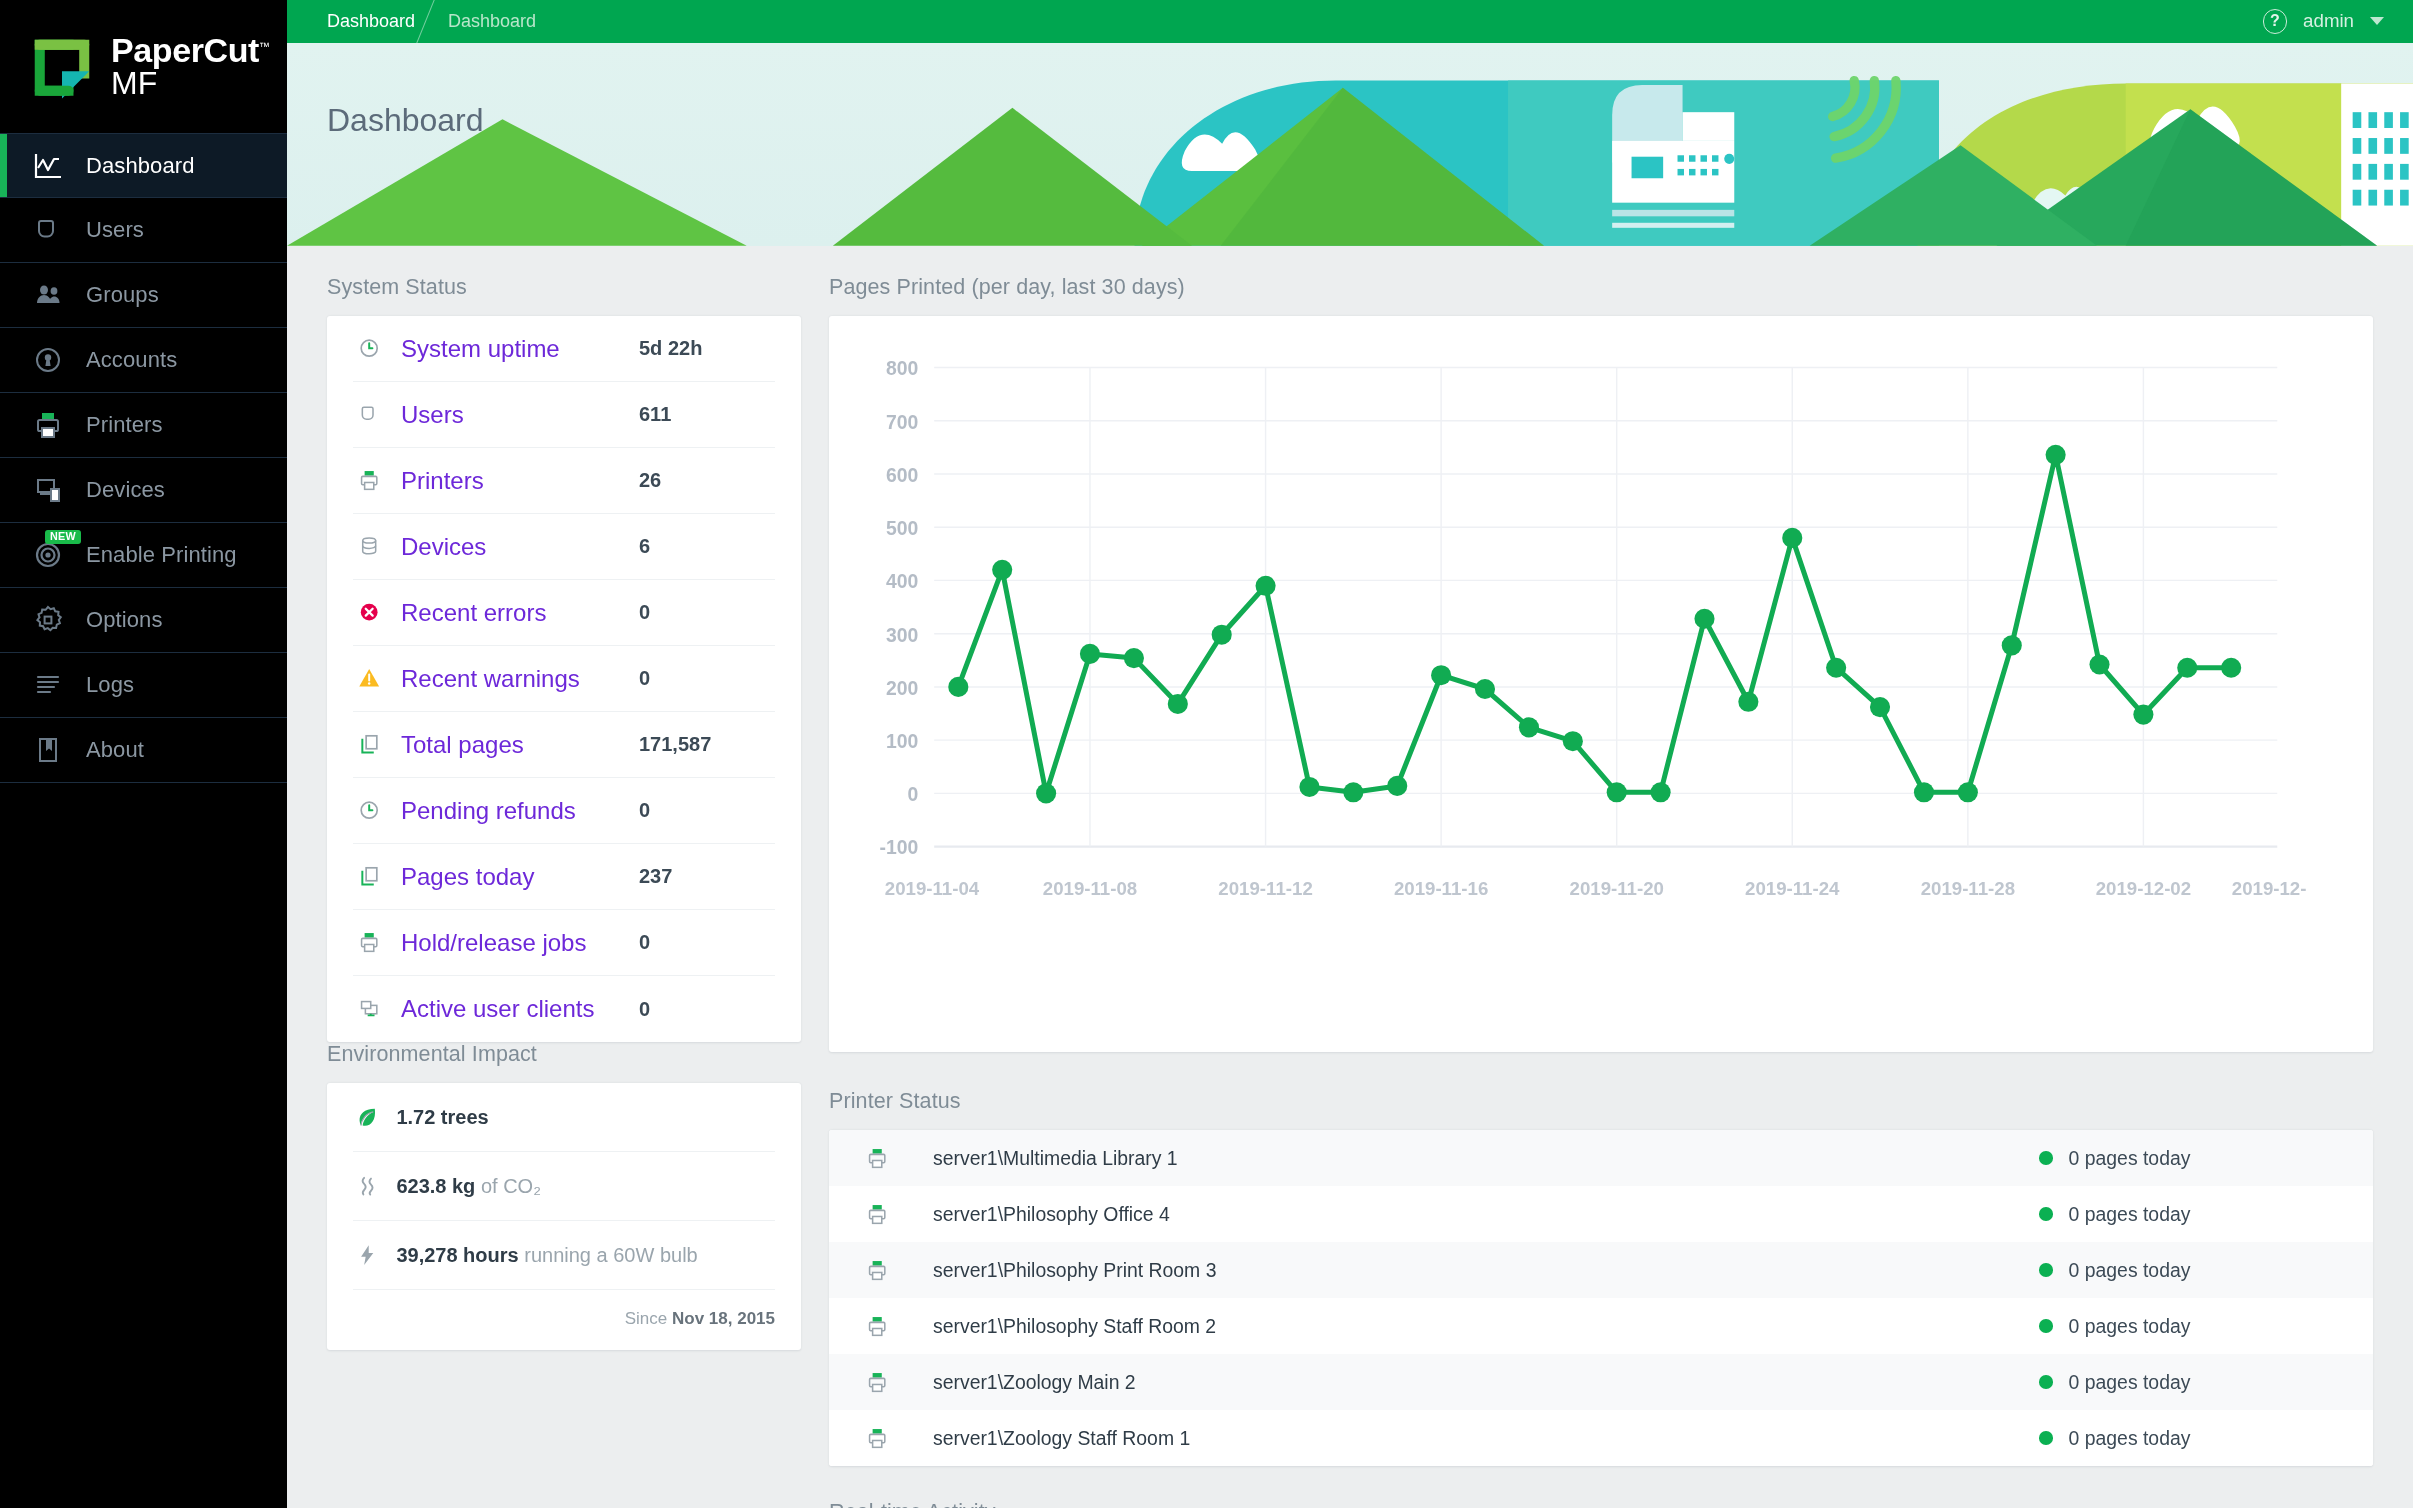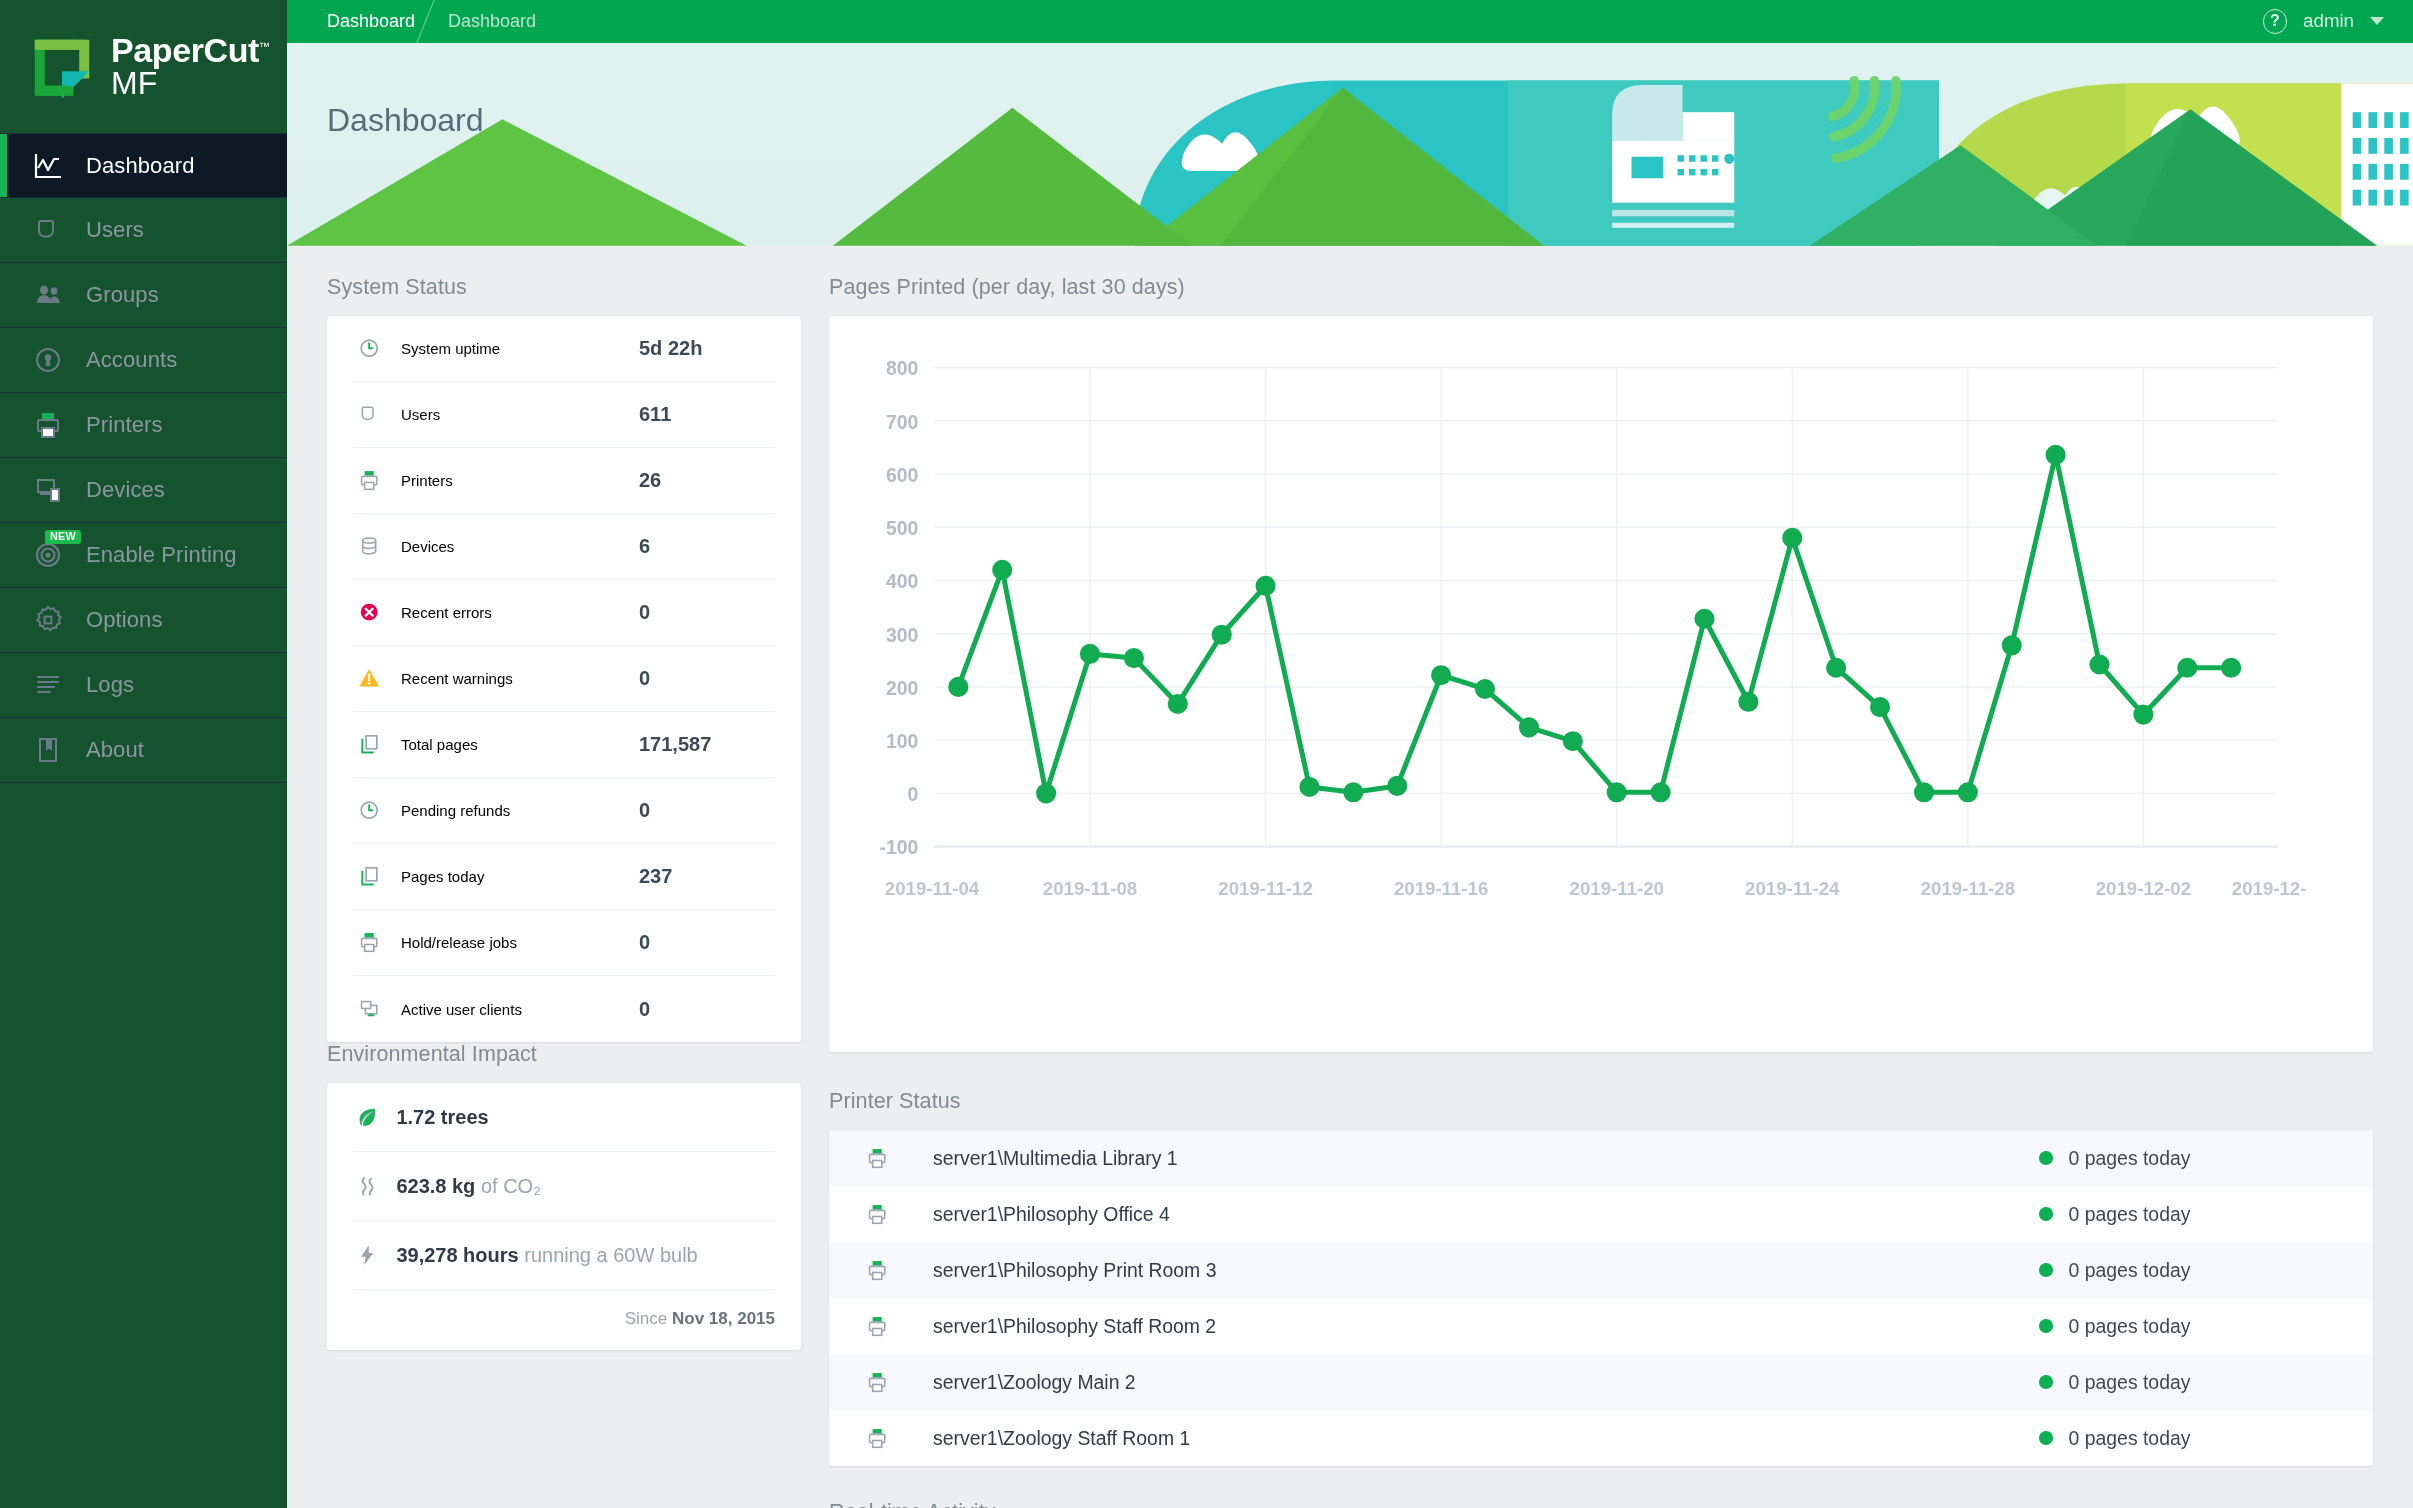--- a/index.html
+++ b/index.html
@@ -8,21 +8,21 @@
     font-family: "Liberation Sans", sans-serif;
     background: #eceeef;
     overflow: hidden;
   }
 
   .app { display: flex; width: 2413px; height: 1508px; }
 
   
   .sidebar {
     width: 287px; flex: 0 0 287px;
-    background: #14532d;
+    background: #000000;
     height: 1508px;
     position: relative;
     overflow: hidden;
   }
   .logo-wrap {
     height: 133px;
     display: flex; align-items: center;
     padding-left: 29px;
   }
   .logo-mark { width: 66px; height: 66px; position: relative; flex: 0 0 66px; }
@@ -149,21 +149,21 @@
     display: flex; align-items: center;
     height: 66px;
     border-bottom: 0.7px solid #eef1f3;
   }
   .status-list .status-row:last-child { border-bottom: none; }
   .status-ico {
     width: 32px; flex: 0 0 32px;
     display: flex; align-items: center; justify-content: center;
   }
   .status-label {
-    margin-left: 16px; font-size: 15px; color: #000000; flex: 1;
+    margin-left: 16px; font-size: 24px; color: #6d28d9; flex: 1;
   }
   .status-val {
     font-size: 20px; color: #3c4a56; font-weight: bold;
     min-width: 136px;
   }
 
   
   .env-list { padding: 0 26px; }
   .env-row {
     display: flex; align-items: center;

